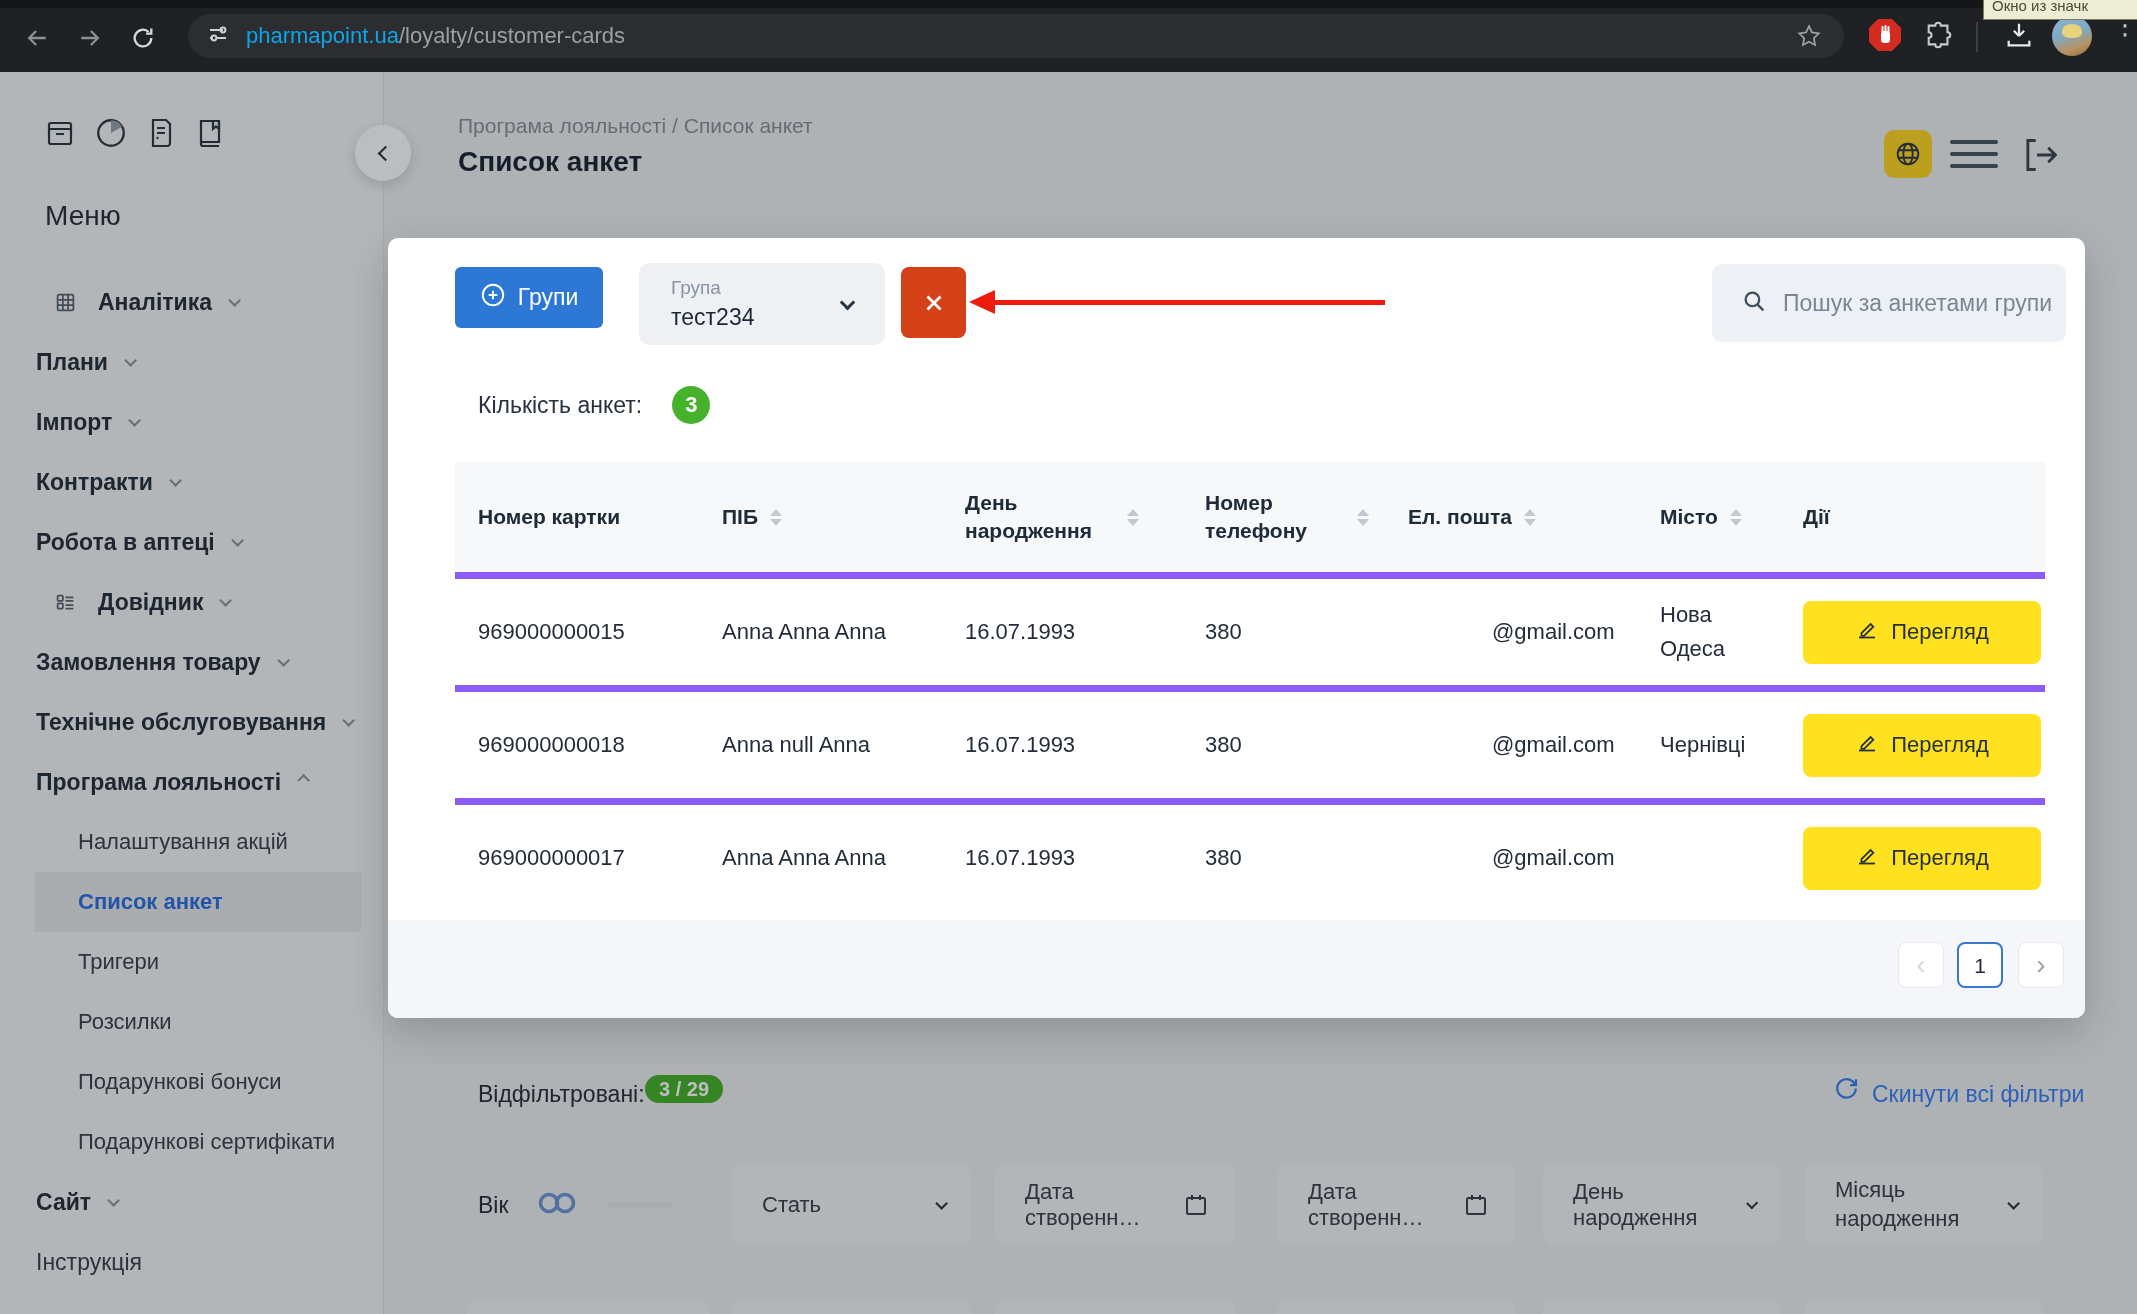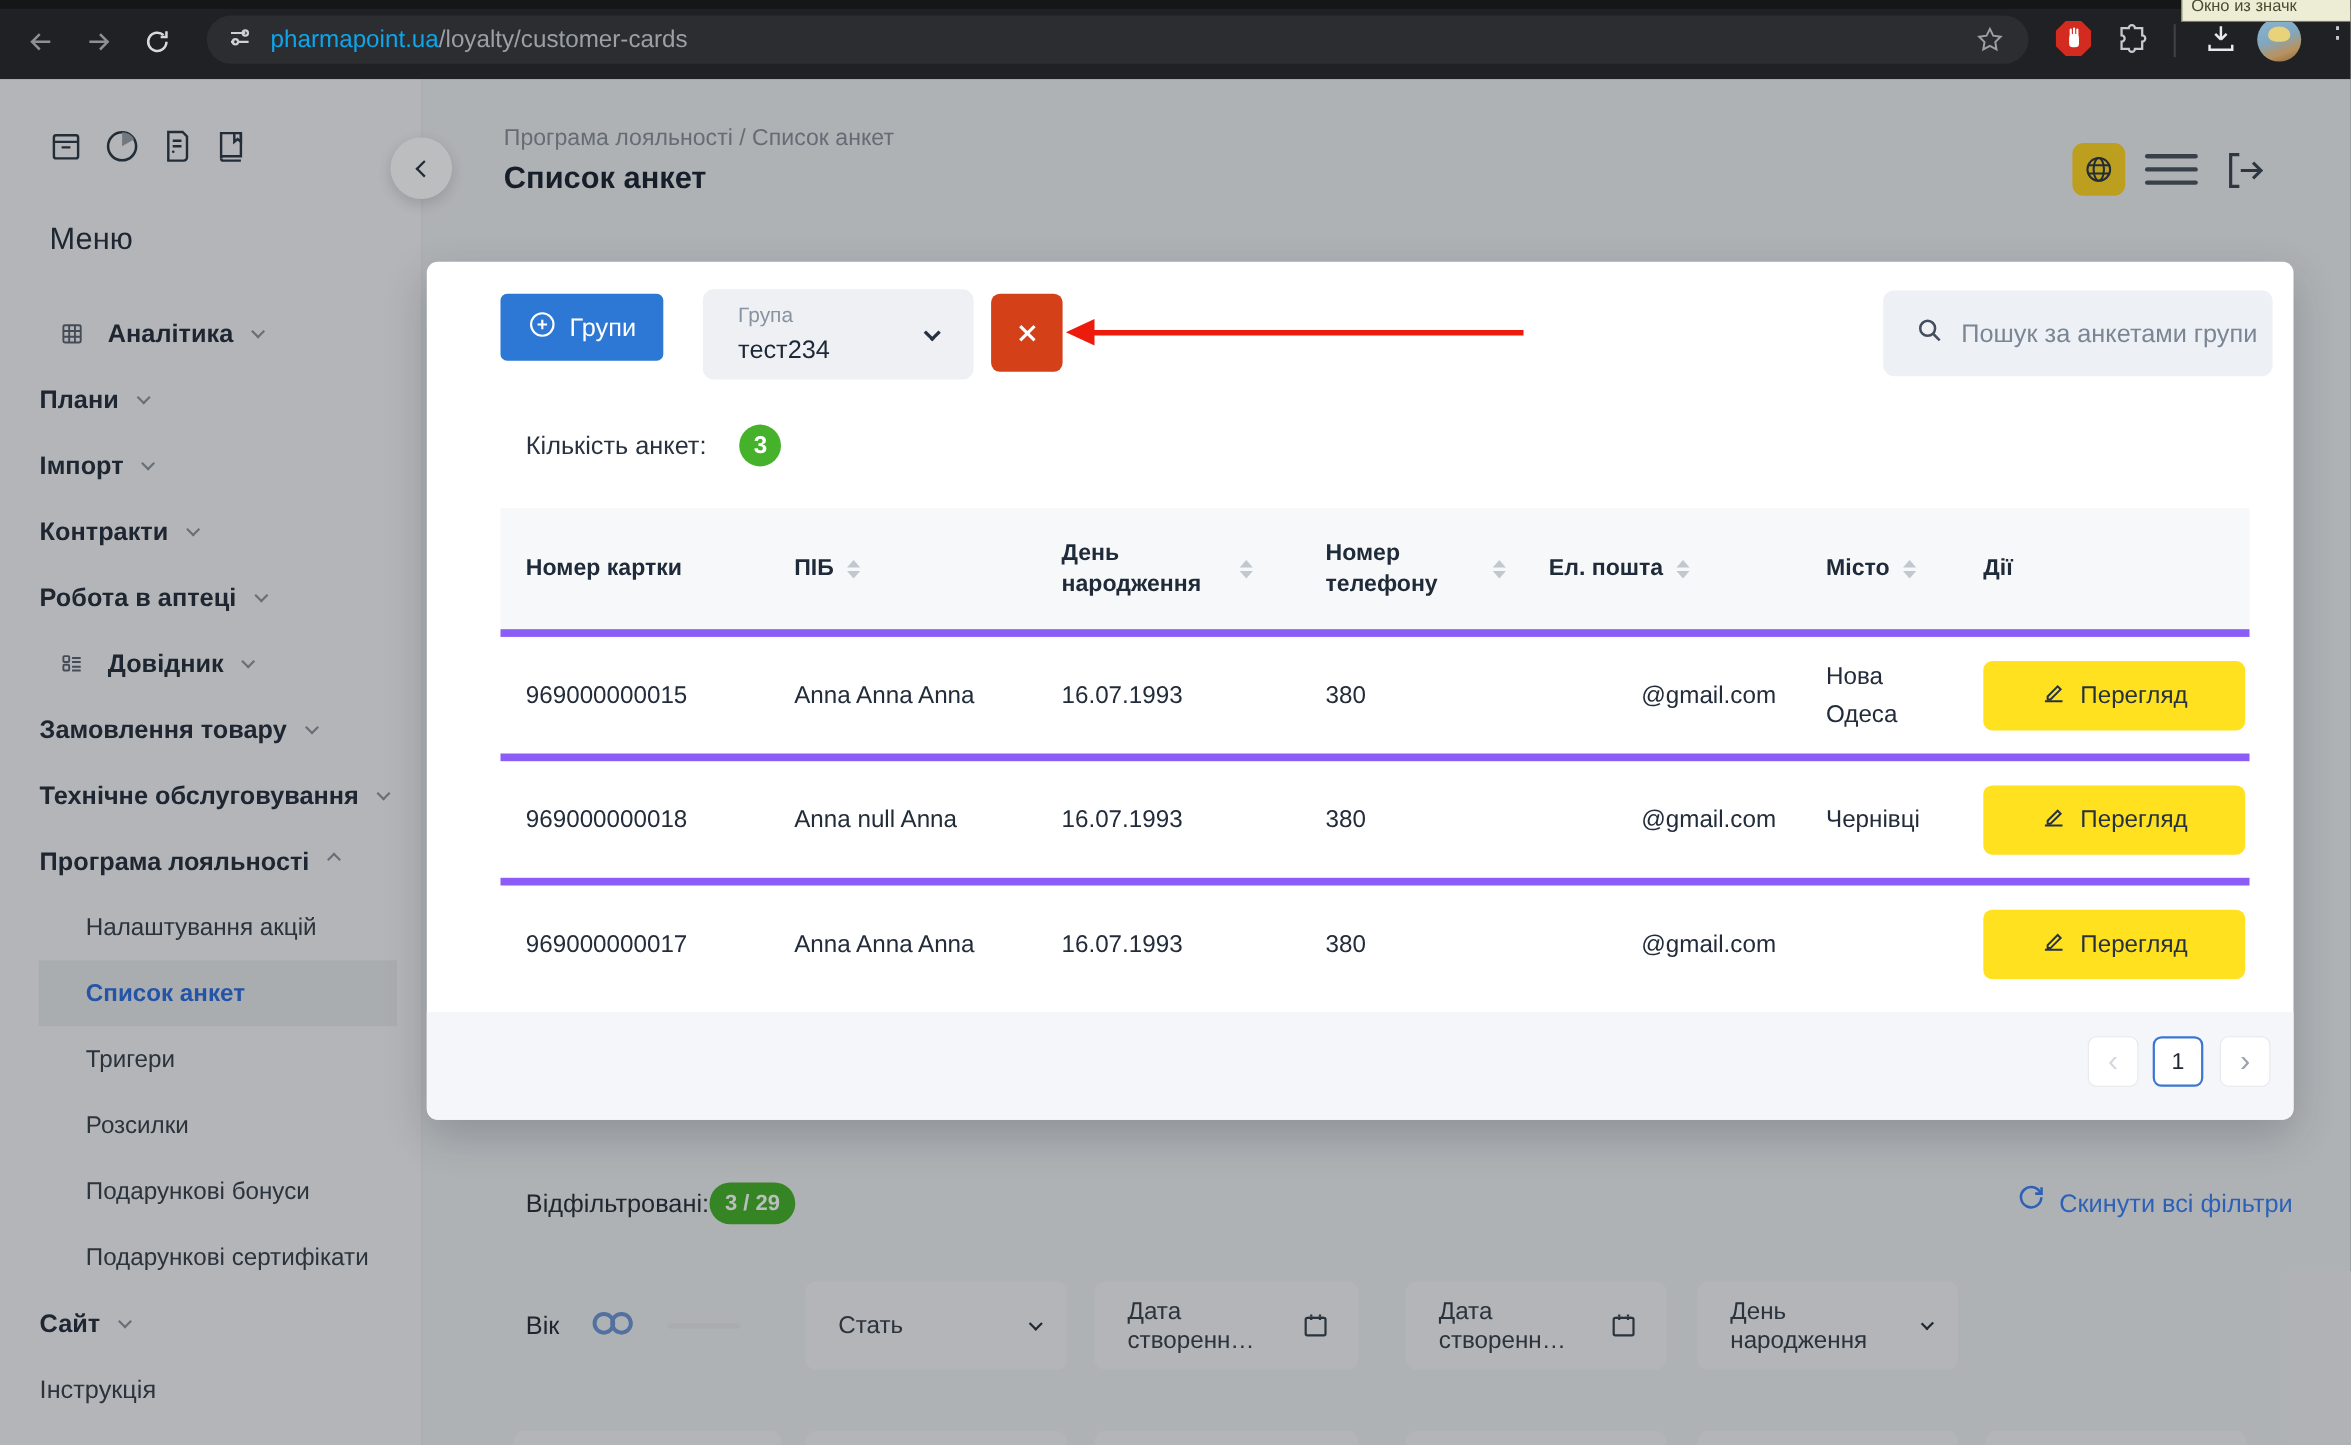--- a/index.html
+++ b/index.html
@@ -59,21 +59,21 @@
   .breadcrumb{position:absolute;left:458px;top:42px;font-size:21px;color:#8A919B;}
   .page-title{position:absolute;left:458px;top:74px;font-size:28px;font-weight:700;color:#1C2633;}
   .globe-btn{position:absolute;left:1884px;top:58px;width:48px;height:48px;border-radius:10px;background:#FFD624;
       display:flex;align-items:center;justify-content:center;}
   .burger{position:absolute;left:1950px;top:66px;width:48px;height:32px;display:flex;flex-direction:column;justify-content:space-between;padding:2px 0;}
   .burger i{display:block;height:4px;background:#4A545F;border-radius:2px;}
   .logout-btn{position:absolute;left:2016px;top:58px;width:50px;height:50px;display:flex;align-items:center;justify-content:center;}
 
   
   .filtered-label{position:absolute;left:478px;top:1002px;font-size:23px;color:#28313D;line-height:40px;}
-  .filtered-pill{position:absolute;left:645px;top:1003px;height:38px;min-width:74px;padding:0 14px;border-radius:19px;
+  .filtered-pill{position:absolute;left:645px;top:1003px;height:28px;min-width:74px;padding:0 14px;border-radius:19px;
       background:#46B22C;color:#fff;font-size:20px;font-weight:700;display:flex;align-items:center;justify-content:center;}
   .reset-link{position:absolute;left:1833px;top:1002px;display:flex;align-items:center;gap:12px;
       color:#3B82F6;font-size:23px;line-height:40px;}
   .age-row{position:absolute;left:478px;top:1105px;height:56px;display:flex;align-items:center;gap:26px;}
   .age-label{font-size:23px;color:#28313D;}
   .age-track{width:66px;height:5px;background:#E7E8EB;border-radius:3px;}
   .fbox{position:absolute;top:1093px;height:80px;background:#F3F4F7;border-radius:10px;
       display:flex;align-items:center;padding:0 26px 0 30px;font-size:22px;color:#39434F;}
   .fbox .chev{border-color:#2A3440;margin-left:auto;}
   .fbox .chev.tight{margin-left:10px;}
@@ -380,20 +380,24 @@
         <svg width="26" height="26" viewBox="0 0 26 26" fill="none" stroke="#39434F" stroke-width="2">
             <rect x="4" y="6" width="18" height="16" rx="1.5"></rect>
             <path d="M9 3v5M17 3v5M6 6h14" stroke-dasharray="2 2"></path>
           </svg>
       </span>
     </div>
     <div class="fbox" style="left:1543px;width:237px">
       <span>День народження</span>
       <span class="chev down tight"></span>
     </div>
+    <div class="fbox" style="left:1805px;width:237px">
+      <span class="two-line">Місяць народження</span>
+      <span class="chev down"></span>
+    </div>
 
     <div class="stub" style="left:467px;width:243px"></div>
     <div class="stub" style="left:732px;width:238px"></div>
     <div class="stub" style="left:995px;width:240px"></div>
     <div class="stub" style="left:1278px;width:237px"></div>
     <div class="stub" style="left:1543px;width:237px"></div>
     <div class="stub" style="left:1805px;width:237px"></div>
 
     <div class="overlay"></div>
 

